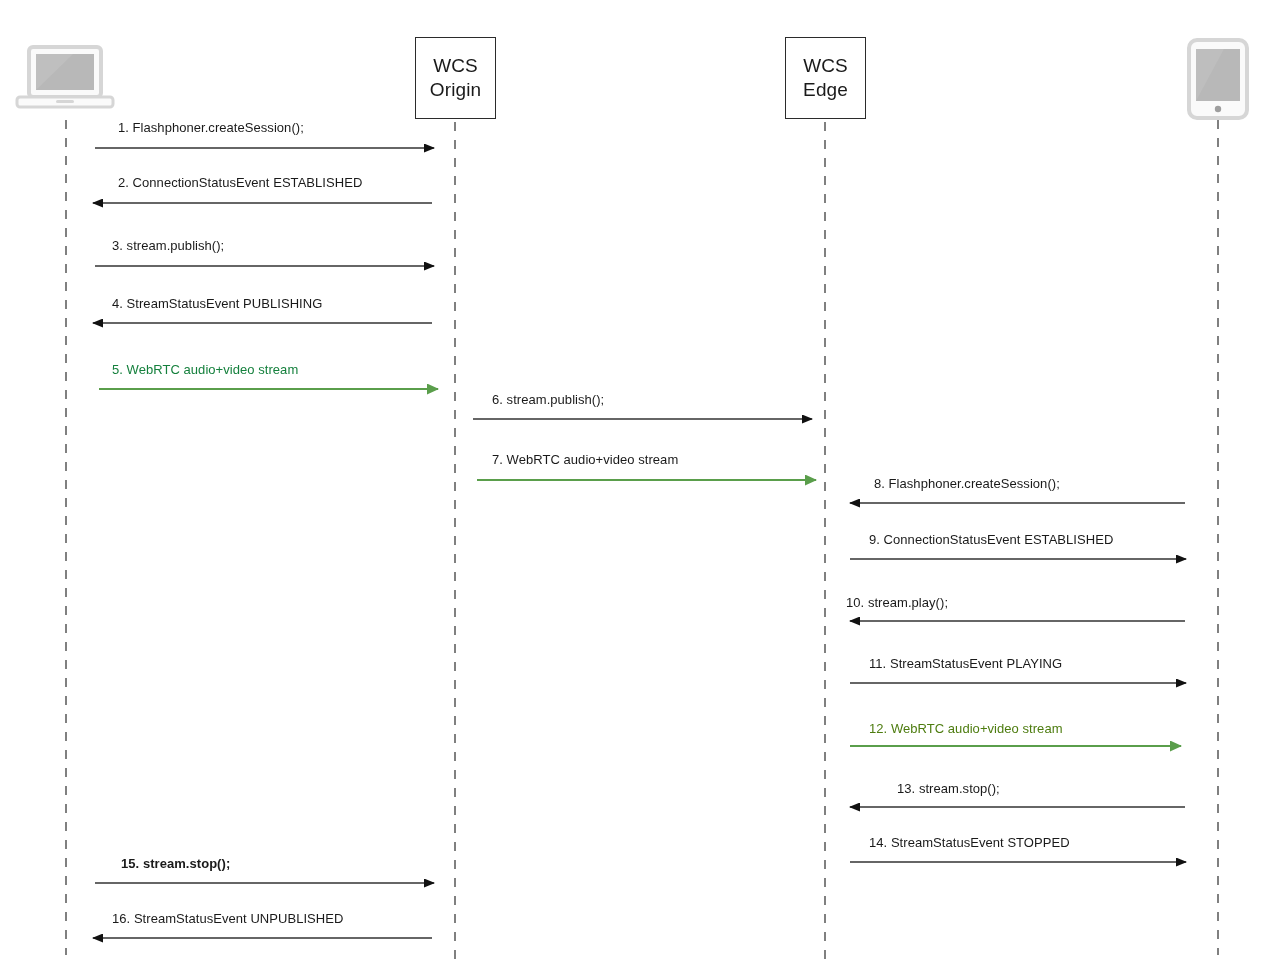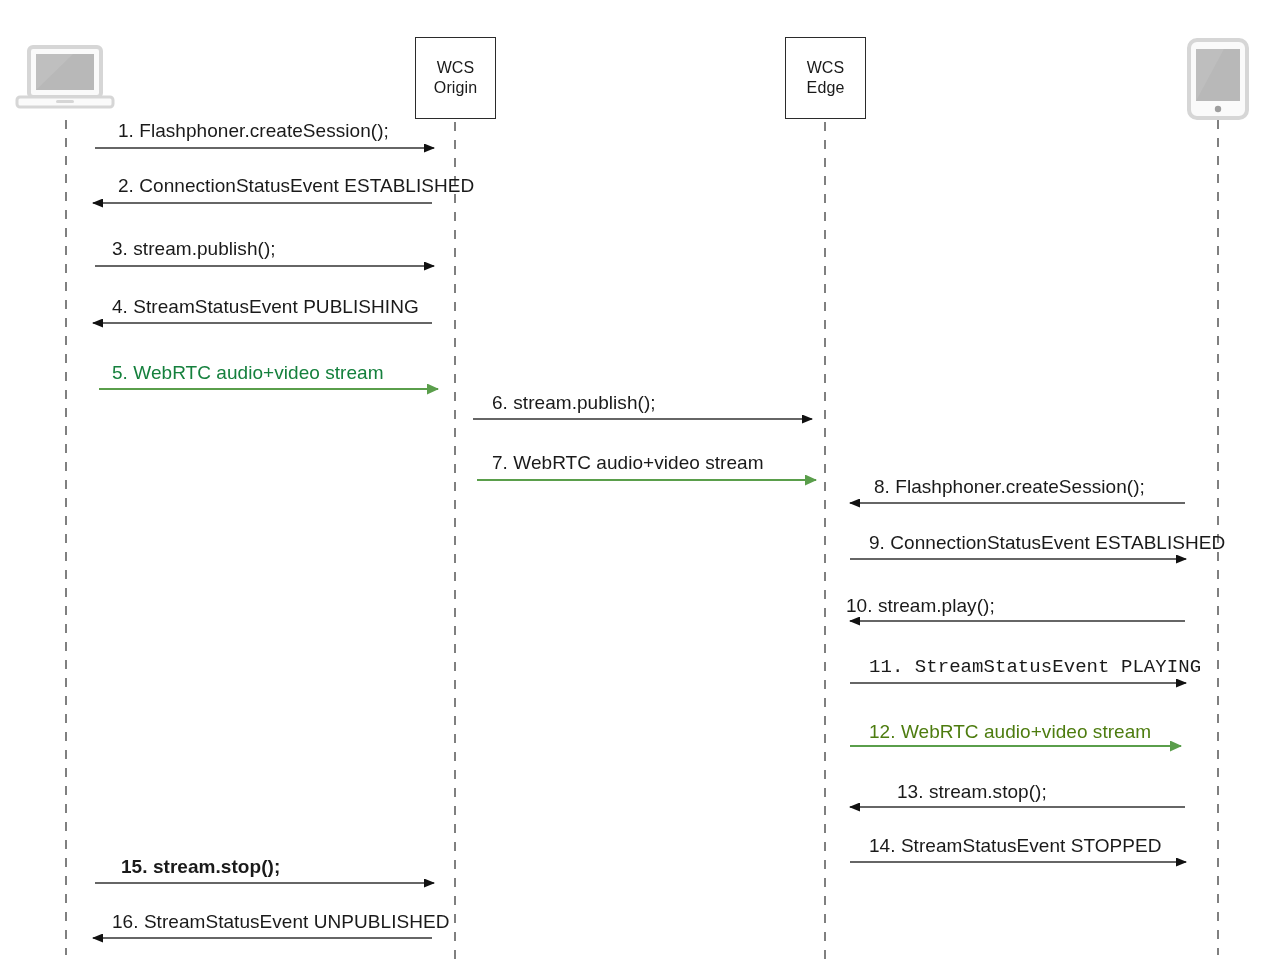--- a/index.html
+++ b/index.html
@@ -45,33 +45,33 @@
   .participant-box {
     position: absolute;
     box-sizing: border-box;
     border: 1px solid #2b2b2b;
     background: #ffffff;
     display: flex;
     align-items: center;
     justify-content: center;
   }
   .participant-label {
-    font-size: 16px;
+    font-size: 19px;
     line-height: 1.28;
     color: #1a1a1a;
     text-align: center;
     white-space: pre-line;
     letter-spacing: 0.1px;
   }
   .participant-icon {
     position: absolute;
   }
   .msg-label {
     position: absolute;
-    font-size: 19px;
+    font-size: 13px;
     color: #1a1a1a;
     white-space: nowrap;
     letter-spacing: 0.05px;
   }
 </style>
 </head>
 <body>
 
 <div id="diagram">
 
@@ -144,21 +144,21 @@
       <div class="msg-label" style="left: 118px; top: 120px; color: rgb(26, 26, 26);">1. Flashphoner.createSession();</div>
       <div class="msg-label" style="left: 118px; top: 175px; color: rgb(26, 26, 26);">2. ConnectionStatusEvent ESTABLISHED</div>
       <div class="msg-label" style="left: 112px; top: 238px; color: rgb(26, 26, 26);">3. stream.publish();</div>
       <div class="msg-label" style="left: 112px; top: 296px; color: rgb(26, 26, 26);">4. StreamStatusEvent PUBLISHING</div>
       <div class="msg-label" style="left: 112px; top: 362px; color: #15803d; text-align: center;">5. WebRTC audio+video stream</div>
       <div class="msg-label" style="left: 492px; top: 392px; color: rgb(26, 26, 26);">6. stream.publish();</div>
       <div class="msg-label" style="left: 492px; top: 452px; color: rgb(26, 26, 26);">7. WebRTC audio+video stream</div>
       <div class="msg-label" style="left: 874px; top: 476px; color: rgb(26, 26, 26);">8. Flashphoner.createSession();</div>
       <div class="msg-label" style="left: 869px; top: 532px; color: rgb(26, 26, 26);">9. ConnectionStatusEvent ESTABLISHED</div>
       <div class="msg-label" style="left: 846px; top: 595px; color: rgb(26, 26, 26);">10. stream.play();</div>
-      <div class="msg-label" style="left: 869px; top: 656px; color: rgb(26, 26, 26); font-family: Liberation Mono, monospace;">11. StreamStatusEvent PLAYING</div>
+      <div class="msg-label" style="left: 869px; top: 656px; color: rgb(26, 26, 26);">11. StreamStatusEvent PLAYING</div>
       <div class="msg-label" style="left: 869px; top: 721px; color: #4d7c0f;">12. WebRTC audio+video stream</div>
       <div class="msg-label" style="left: 874px; top: 781px; color: rgb(26, 26, 26); margin-left: 23px;">13. stream.stop();</div>
       <div class="msg-label" style="left: 869px; top: 835px; color: rgb(26, 26, 26);">14. StreamStatusEvent STOPPED</div>
       <div class="msg-label" style="left: 121px; top: 856px; color: rgb(26, 26, 26); font-weight: bold;">15. stream.stop();</div>
       <div class="msg-label" style="left: 112px; top: 911px; color: rgb(26, 26, 26);">16. StreamStatusEvent UNPUBLISHED</div>
     </div>
 
 </div>
 
 </body></html>

